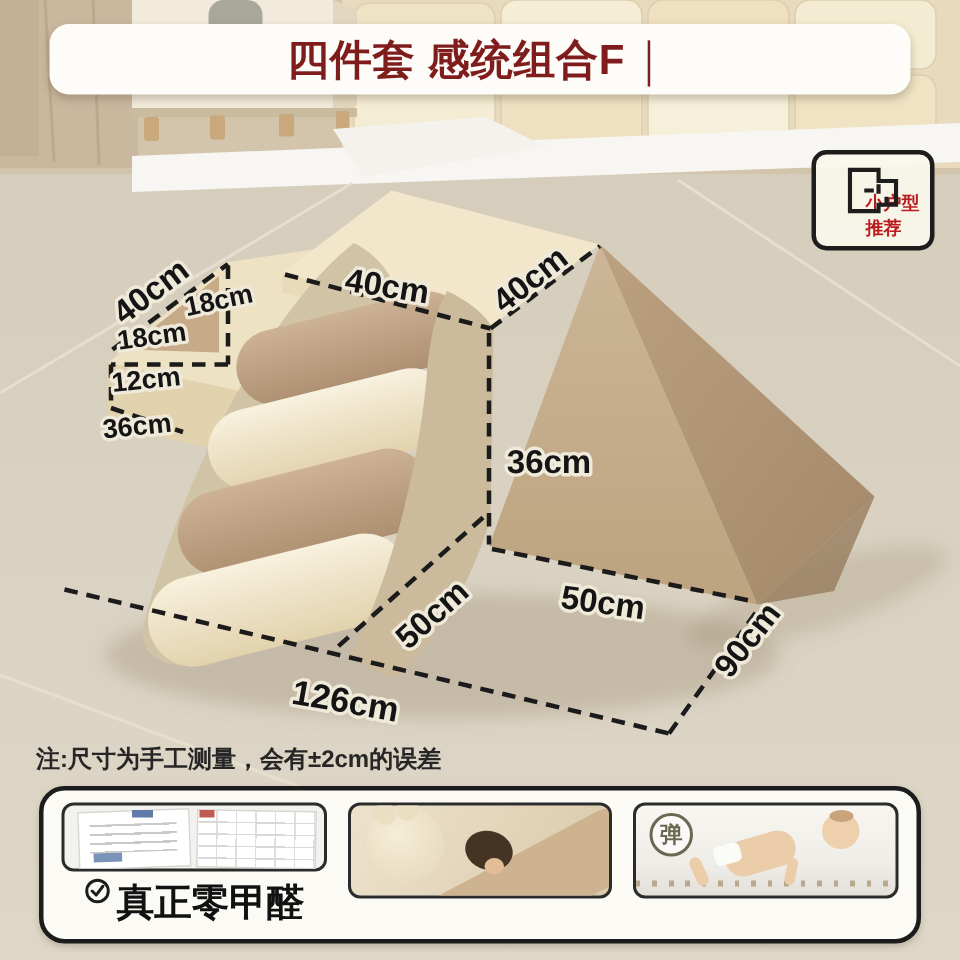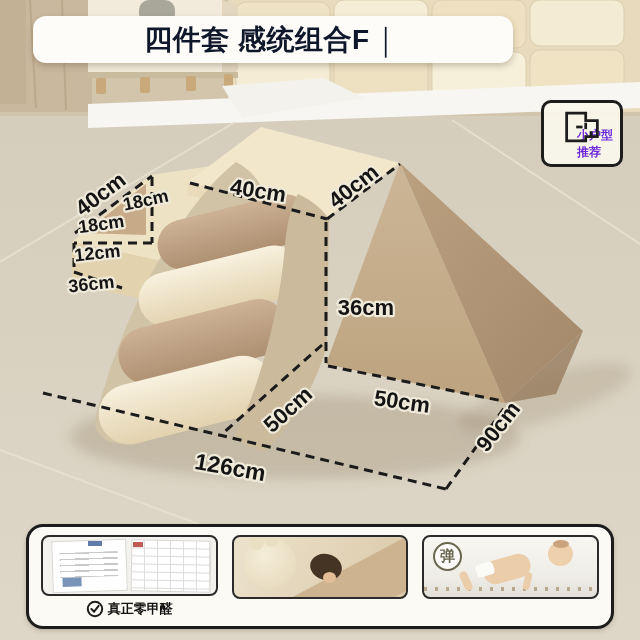--- a/index.html
+++ b/index.html
@@ -1,47 +1,47 @@
 <!DOCTYPE html>
 <html><head>
 <meta charset="utf-8">
 <style>
   html,body{margin:0;padding:0;background:#888;}
   #stage{position:relative;width:640px;height:640px;overflow:hidden;
          font-family:"Liberation Sans","DejaVu Sans",sans-serif;background:#d8d0c0;}
   #scene{position:absolute;left:0;top:0;}
 
   
-  .banner{position:absolute;left:33px;top:16px;width:480px;height:47px;
+  .banner{position:absolute;left:33px;top:16px;width:574px;height:47px;
           background:#fdfcf9;border-radius:13px;box-shadow:0 3px 6px rgba(90,75,50,.3);
           display:flex;align-items:center;justify-content:center;
-          font-weight:900;font-size:28px;color:#0f172a;letter-spacing:.5px;white-space:nowrap;}
+          font-weight:900;font-size:28px;color:#7f1d1d;letter-spacing:.5px;white-space:nowrap;}
   .banner .sep{margin:0 2px;font-weight:400;transform:scaleY(1.1);}
 
   
   .badge{position:absolute;left:541px;top:100px;width:82px;height:67px;box-sizing:border-box;
          background:rgba(250,246,236,.93);border:3px solid #1d1d1d;border-radius:10px;
          display:flex;flex-direction:column;align-items:center;justify-content:flex-end;
          padding-bottom:3px;}
   .badge svg{position:absolute;top:6px;left:50%;transform:translateX(-50%);}
-  .badge .badge-label{font-size:12px;font-weight:900;color:#6d28d9;letter-spacing:0;margin-left:33px;}
+  .badge .badge-label{font-size:12px;font-weight:900;color:#b91c1c;letter-spacing:0;margin-left:33px;}
 
   
   .note{position:absolute;left:24px;top:496px;font-size:16px;font-weight:700;color:#262626;}
 
   
   .features{position:absolute;left:26px;top:524px;width:588px;height:105px;box-sizing:border-box;
             background:#fcfaf4;border:3px solid #1c1c1c;border-radius:17px;
             box-shadow:0 2px 4px rgba(90,75,50,.25);
             display:flex;gap:14px;padding:8px 12px;}
   .feature{flex:1;display:flex;flex-direction:column;align-items:center;min-width:0;}
   .thumb{width:100%;height:64px;box-sizing:border-box;border:2.5px solid #2b2b2b;border-radius:8px;
          overflow:hidden;position:relative;background:#eee;}
-  .feature-label{display:flex;align-items:flex-end;gap:4px;margin-top:4px;
-                 font-size:13px;font-weight:900;color:#111;white-space:nowrap;}
+  .feature-label{display:flex;align-items:flex-start;gap:4px;margin-top:4px;
+                 font-size:25px;font-weight:900;color:#111;white-space:nowrap;}
   .check{width:18px;height:18px;flex:none;}
 
   
   .t-cert{background:#f3f2ee;}
   .t-cert .pg{position:absolute;background:#ffffff;border:1px solid #d8d6d0;}
   .t-cert .pg1{left:5%;top:6%;width:42%;height:88%;transform:rotate(-2deg);}
   .t-cert .pg2{left:51%;top:6%;width:45%;height:88%;transform:rotate(1deg);
       background-image:repeating-linear-gradient(180deg,transparent 0 7px,#d9d9d9 7px 8px),
                        repeating-linear-gradient(90deg,transparent 0 12px,#dedede 12px 13px);}
   .t-cert .lines{position:absolute;left:10%;top:22%;width:80%;height:50%;
@@ -237,20 +237,21 @@
   <div class="badge">
     <svg width="42" height="36" viewBox="0 0 37 34">
       <path d="M4,4 H22 V11 H33 V26 H22 V30 H4 Z" fill="none" stroke="#1d1d1d" stroke-width="2.6" stroke-linejoin="miter"></path>
       <path d="M22,13 V19" stroke="#1d1d1d" stroke-width="2.6" fill="none"></path>
       <path d="M13,17 H19" stroke="#1d1d1d" stroke-width="2.6" fill="none"></path>
       <path d="M27,26 V21" stroke="#1d1d1d" stroke-width="2.6" fill="none"></path>
     </svg>
     <span class="badge-label">小户型推荐</span>
   </div>
 
+  <div class="note">注:尺寸为手工测量，会有±2cm的误差</div>
 
   <div class="features">
 
     <div class="feature">
       <div class="thumb t-cert">
         <div class="pg pg1">
             <div class="lines"></div>
             <div class="photo"></div>
           </div>
         <div class="pg pg2"></div>

